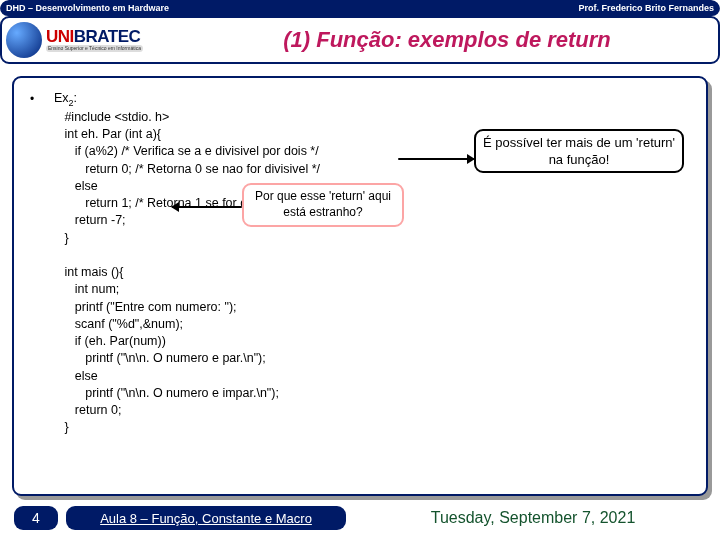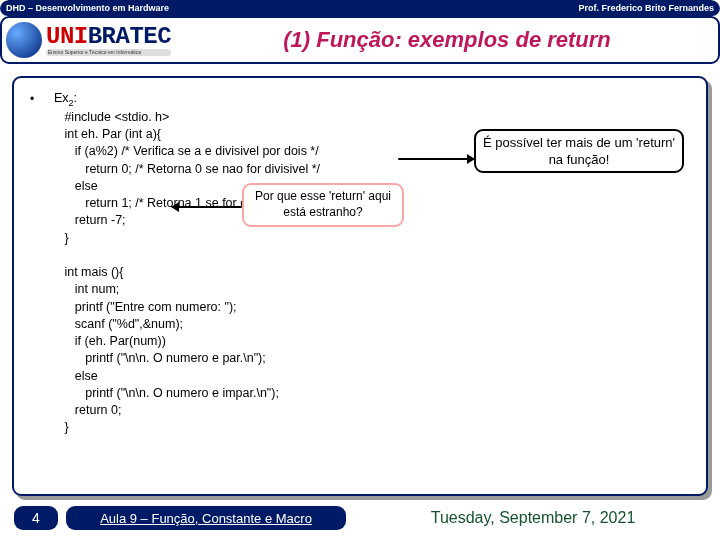--- a/index.html
+++ b/index.html
@@ -3,21 +3,21 @@
 <meta charset="utf-8">
 <style>
   * { box-sizing: border-box; margin: 0; padding: 0; border-radius: 9px; }
   body { width: 720px; height: 540px; background: #fff; font-family: Verdana, Arial, sans-serif; overflow: hidden; }
   .slide { width: 720px; height: 540px; position: relative; background: #fff; }
   .topbar { position: absolute; top: 0; left: 0; width: 720px; height: 16px; background: #001a66; color: #fff; font-size: 9px; font-weight: bold; display: flex; justify-content: space-between; align-items: center; padding: 0 6px; }
   .header { position: absolute; top: 16px; left: 0; width: 720px; height: 48px; border: 2px solid #001a66; background: #fff; display: flex; align-items: center; }
   .logo { width: 180px; height: 40px; margin-left: 4px; display: flex; align-items: center; }
   .logo-globe { width: 36px; height: 36px; border-radius: 50%; background: radial-gradient(circle at 30% 30%, #6af, #027); display: inline-block; margin-right: 4px; }
   .logo-text { display: inline-flex; flex-direction: column; line-height: 1; }
-  .logo-main { font-size: 24px; font-weight: 900; letter-spacing: -0.5px; font-family: Liberation Mono, monospace; }
+  .logo-main { font-size: 17px; font-weight: 900; letter-spacing: -0.5px; }
   .logo-uni { color: #c00; }
   .logo-bratec { color: #001a66; }
   .logo-sub { font-size: 5px; color: #333; background: #ddd; padding: 1px 2px; }
   .title { flex: 1; text-align: center; font-size: 22px; font-weight: bold; font-style: italic; color: #be185d; padding-right: 10px; }
   .content { position: absolute; top: 76px; left: 12px; width: 696px; height: 420px; border: 2px solid #001a66; background: #fff; box-shadow: 4px 4px 0 #999; }
   .bullet-dot { position: absolute; top: 14px; left: 16px; font-size: 12px; color: #000; }
   .code { position: absolute; top: 12px; left: 40px; font-size: 12.5px; line-height: 1.38; color: #000; font-family: Verdana, Arial, sans-serif; white-space: pre; }
   .sub { vertical-align: sub; font-size: 9px; }
   .callout1 { position: absolute; top: 105px; left: 228px; width: 162px; height: 44px; border: 2px solid #fca5a5; background: #fff; font-size: 12px; text-align: center; padding: 4px 2px; line-height: 1.3; }
   .callout2 { position: absolute; top: 51px; left: 460px; width: 210px; height: 44px; border: 2px solid #000; background: #fff; font-size: 13px; text-align: center; padding: 4px 2px; line-height: 1.3; }
@@ -76,17 +76,17 @@
 
     <div class="arrow1"></div>
     <div class="callout1">Por que esse 'return' aqui está estranho?</div>
 
     <div class="arrow2"></div>
     <div class="callout2">É possível ter mais de um 'return' na função!</div>
   </div>
 
   <div class="footer">
     <div class="page-num">4</div>
-    <div class="lesson">Aula 9 – Função, Constante e Macro</div>
+    <div class="lesson">Aula 8 – Função, Constante e Macro</div>
     <div class="date">Tuesday, September 7, 2021</div>
   </div>
 
 </div>
 
 </body></html>

